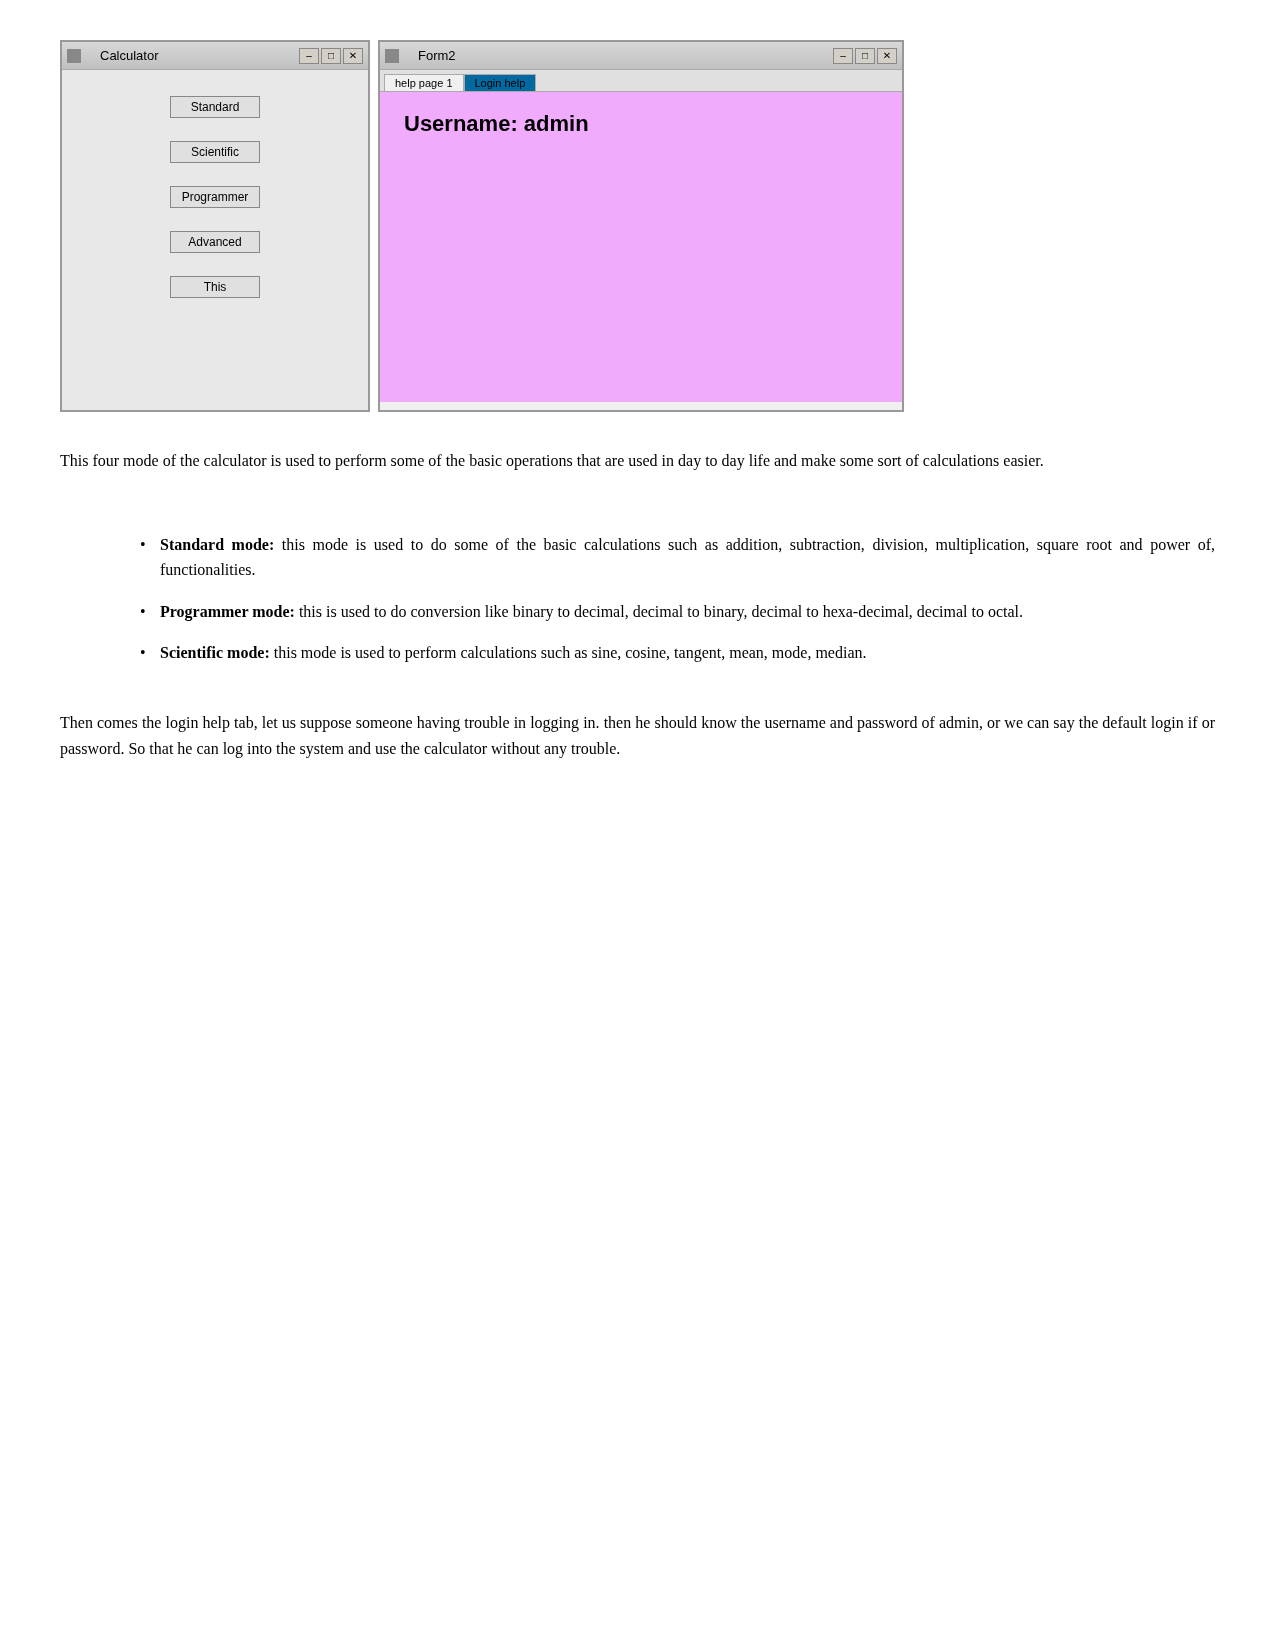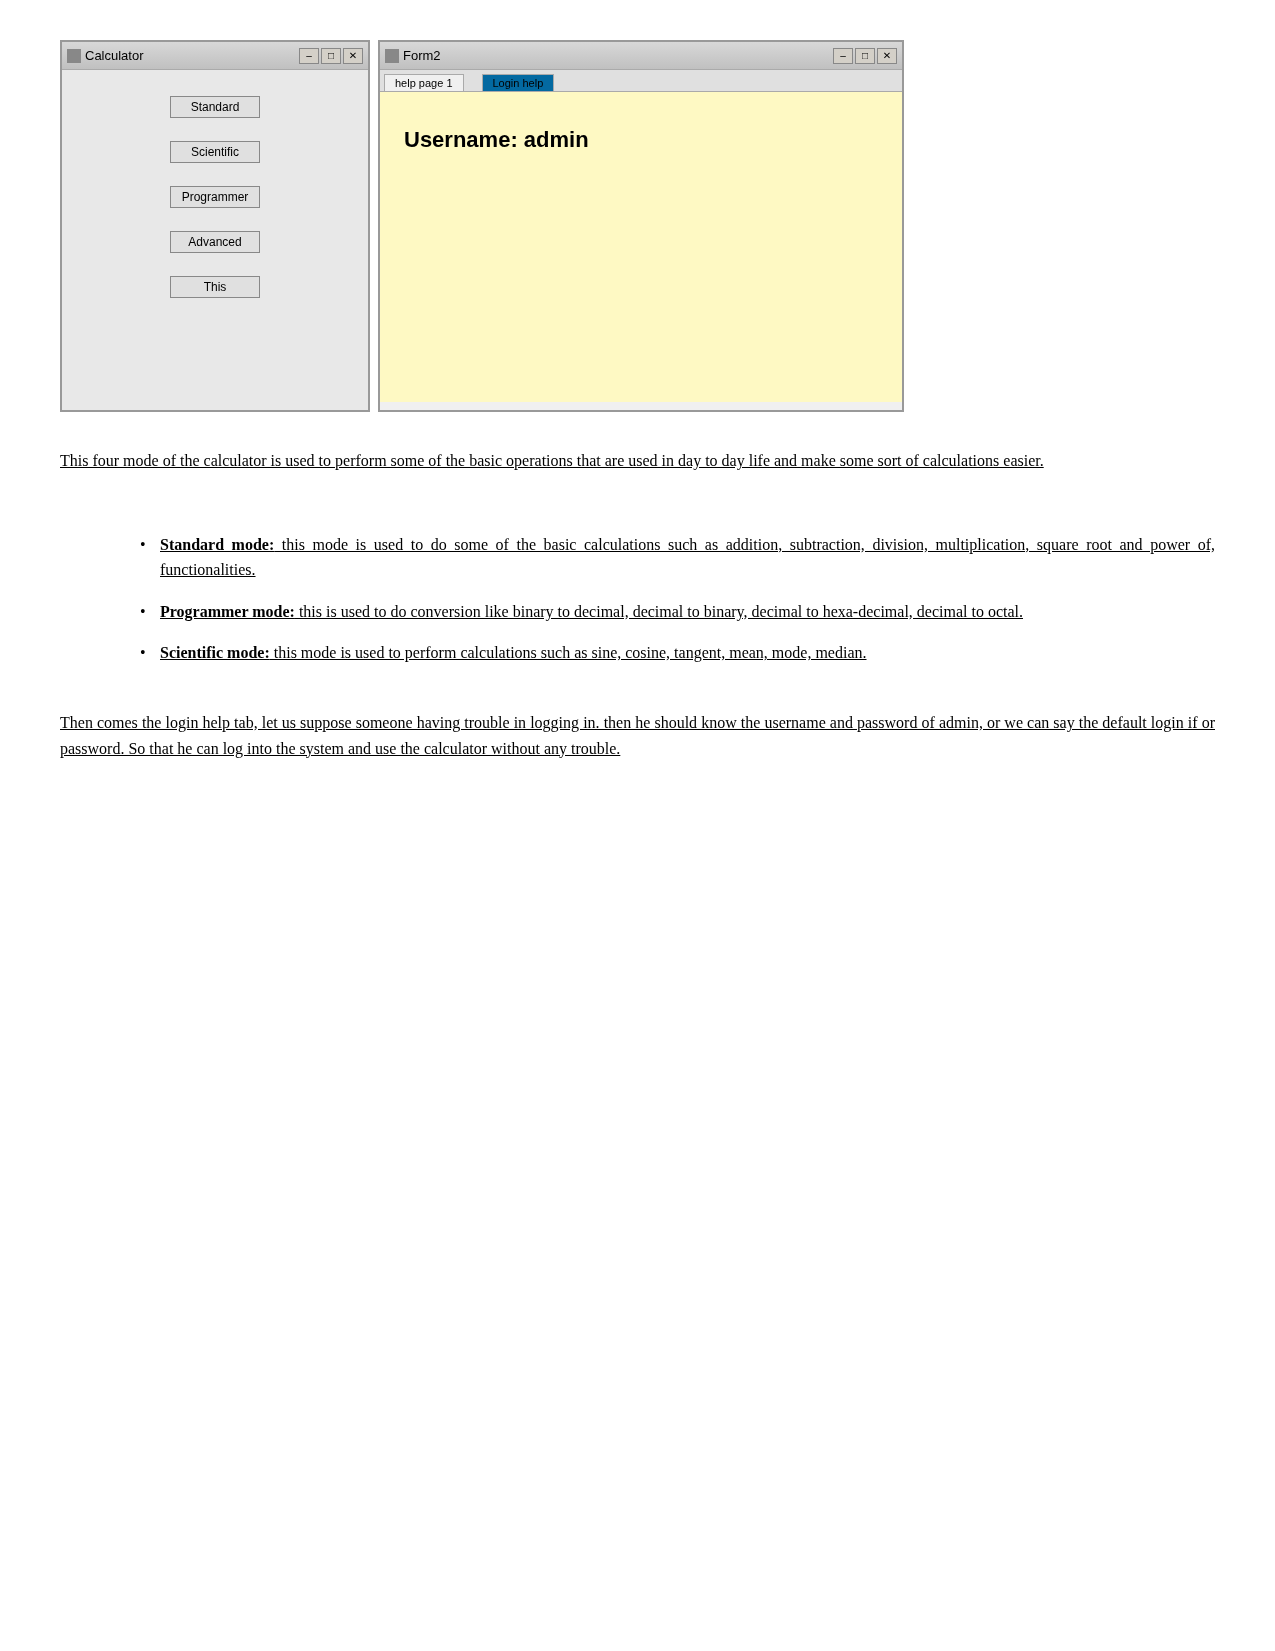--- a/index.html
+++ b/index.html
@@ -38,21 +38,21 @@
       align-items: center;
       justify-content: space-between;
       background: linear-gradient(to bottom, #d8d8d8, #c0c0c0);
       border-bottom: 1px solid #aaa;
       padding: 3px 5px;
       height: 28px;
     }
     .win-titlebar-left {
       display: flex;
       align-items: center;
-      gap: 4px;
+      gap: 19px;
     }
     .win-icon {
       width: 16px;
       height: 16px;
       background: #888;
       display: inline-block;
     }
     .win-title-text {
       font-family: "Segoe UI", Arial, sans-serif;
       font-size: 13px;
@@ -102,53 +102,52 @@
       cursor: pointer;
       text-align: center;
     }
 
     
     .form2-tabs {
       display: flex;
       border-bottom: 1px solid #aaa;
       background: #e0e0e0;
       padding: 4px 4px 0 4px;
-      gap: 18px;
+      gap: 0;
     }
     .form2-tab {
       padding: 2px 10px;
       border: 1px solid #aaa;
       border-bottom: none;
       background: #0369a1;
       font-family: "Segoe UI", Arial, sans-serif;
       font-size: 11px;
       cursor: pointer;
     }
     .form2-tab.active {
       background: #f0f0f0;
     }
     .form2-body {
-      padding: 31px 24px;
-      background: #fef9c3;
+      padding: 15px 24px;
+      background: #f0abfc;
       min-height: 310px;
     }
     .form2-content-text {
       font-family: Arial, sans-serif;
       font-size: 22px;
       font-weight: bold;
       color: #000;
       line-height: 1.5;
     }
 
     
     .article-section {
       margin-top: 16px;
       line-height: 1.6;
       text-align: justify;
-      text-decoration: underline;
     }
     .article-para {
       margin-bottom: 14px;
     }
     .bullet-list {
       margin: 20px 0 20px 80px;
       list-style: none;
     }
     .bullet-list li {
       position: relative;

